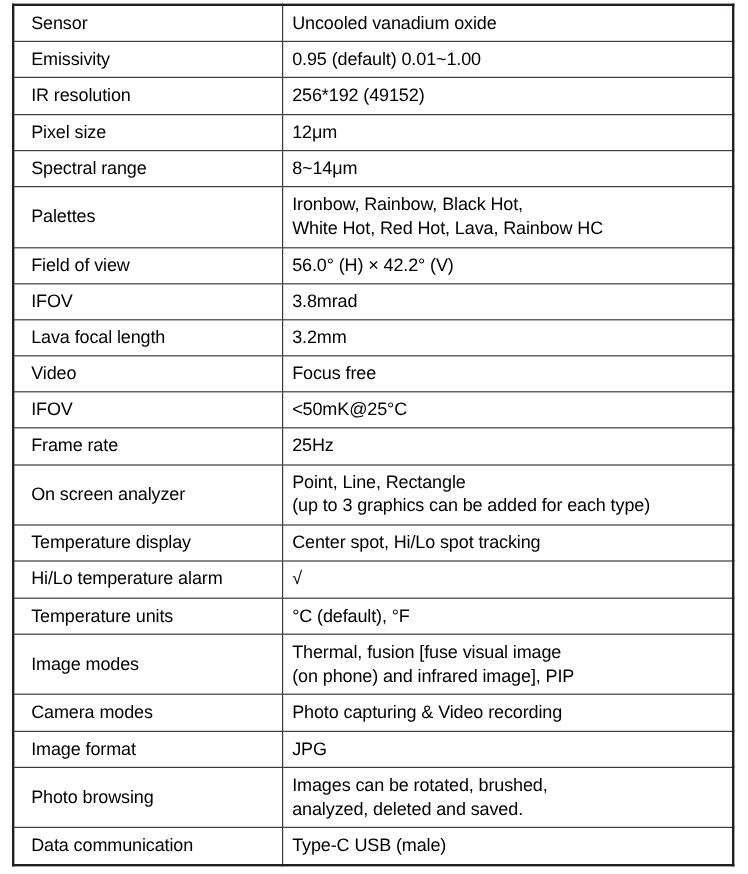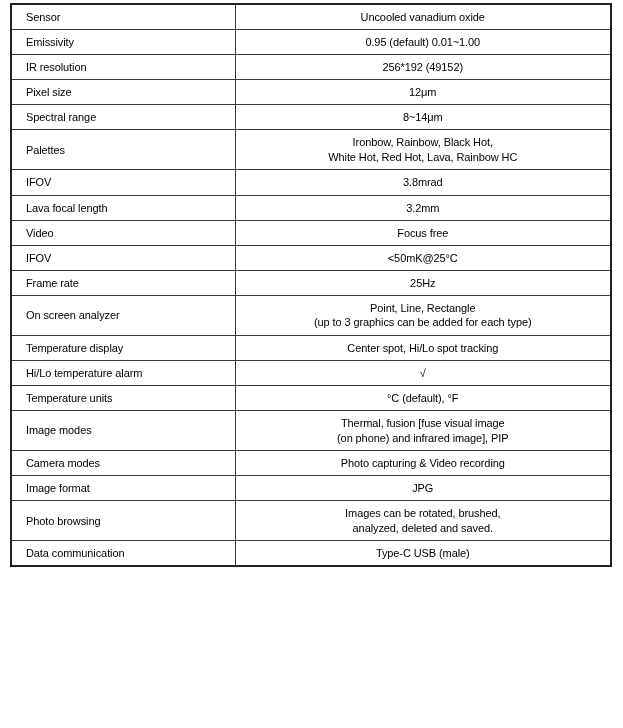--- a/index.html
+++ b/index.html
@@ -26,32 +26,31 @@
     table-layout: fixed;
     border: 2px solid #231f20;
   }
   table.spec-table col.col-label { width: 224px; }
   table.spec-table col.col-value { width: 376px; }
 
   table.spec-table td {
     border: 1px solid #3a3a3a;
     vertical-align: middle;
     background: #ffffff;
-    font-size: 11px;
+    font-size: 15px;
     line-height: 1.28;
     letter-spacing: -0.1px;
   }
   td.spec-label {
     padding: 5px 6px 5px 14px;
     text-align: left;
     border-right: 2px solid #231f20;
   }
   td.spec-value {
     padding: 5px 8px;
-    text-align: center;
   }
   
   tr.tall td { line-height: 1.32; }
   .check-mark {
     font-size: 16px;
     line-height: 1;
   }
 </style>
 </head>
 <body>
@@ -79,20 +78,24 @@
           <td class="spec-label">Pixel size</td>
           <td class="spec-value">12μm</td>
         </tr>
         <tr>
           <td class="spec-label">Spectral range</td>
           <td class="spec-value">8~14μm</td>
         </tr>
         <tr class="tall">
           <td class="spec-label">Palettes</td>
           <td class="spec-value">Ironbow, Rainbow, Black Hot,<br>White Hot, Red Hot, Lava, Rainbow HC</td>
+        </tr>
+        <tr>
+          <td class="spec-label">Field of view</td>
+          <td class="spec-value">56.0° (H) × 42.2° (V)</td>
         </tr>
         <tr>
           <td class="spec-label">IFOV</td>
           <td class="spec-value">3.8mrad</td>
         </tr>
         <tr>
           <td class="spec-label">Lava focal length</td>
           <td class="spec-value">3.2mm</td>
         </tr>
         <tr>

